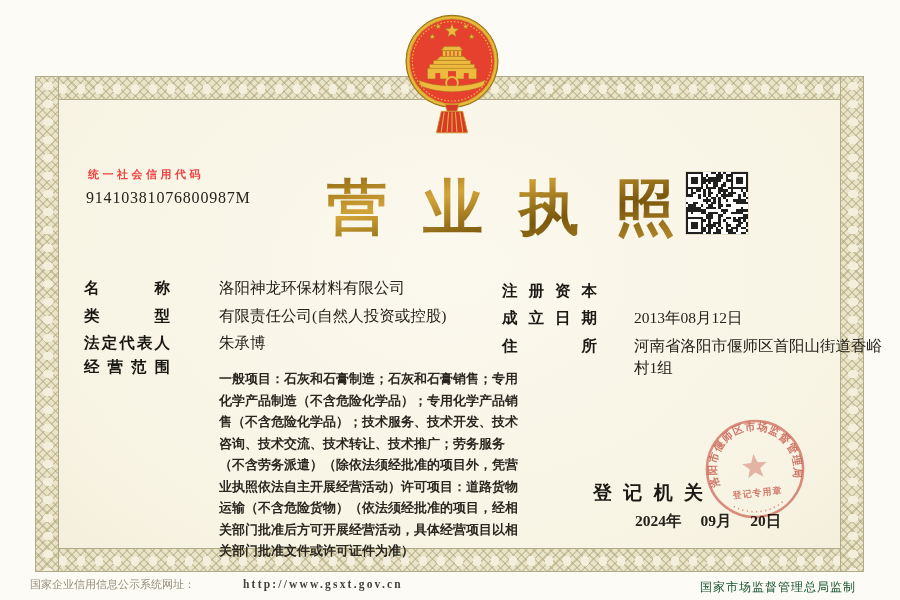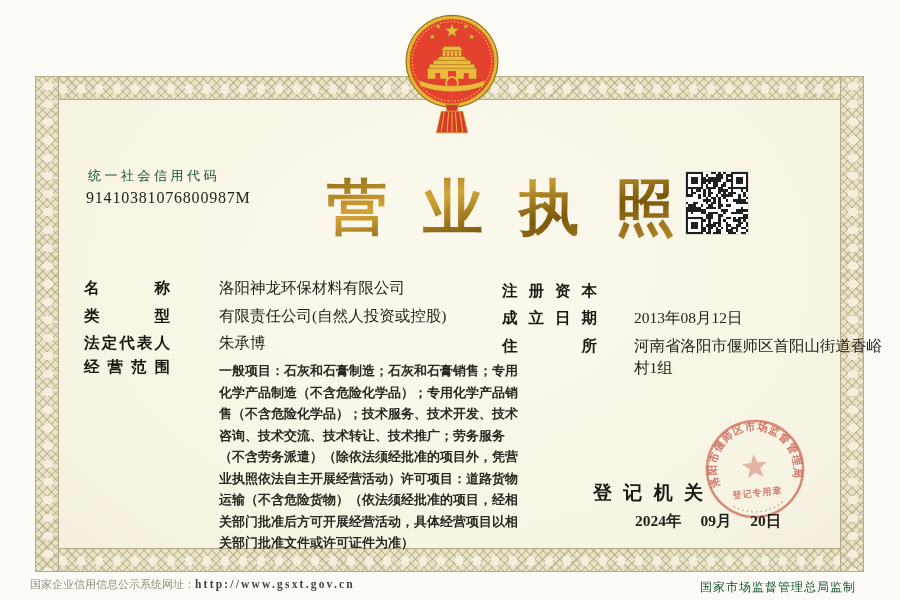--- a/index.html
+++ b/index.html
@@ -21,21 +21,21 @@
       repeating-linear-gradient(-45deg, rgba(168,158,112,.45) 0 1.5px, rgba(0,0,0,0) 1.5px 6px);
       background-size:24px 18px,auto,auto;}
   .band-top{left:35px;top:76px;width:829px;height:24px;}
   .band-bottom{left:35px;top:548px;width:829px;height:24px;}
   .band-left{left:35px;top:76px;width:24px;height:496px;}
   .band-right{left:840px;top:76px;width:24px;height:496px;}
 
   .emblem{position:absolute;left:403px;top:8px;width:98px;height:138px;z-index:6;}
 
   .credit-label{position:absolute;left:88px;top:167px;font-family:"Liberation Sans",sans-serif;
-      font-weight:400;font-size:13px;letter-spacing:3.5px;color:#14532d;}
+      font-weight:700;font-size:11px;letter-spacing:3.5px;color:#ef4444;}
   .credit-code{position:absolute;left:86px;top:189px;font-size:16px;letter-spacing:.8px;color:#25221c;}
 
   .title{position:absolute;left:252px;top:152px;width:430px;margin:16px;text-align:center;
       font-size:60px;font-weight:700;letter-spacing:36px;padding-left:36px;
       color:#9a7410;-webkit-text-fill-color:transparent;
       background:linear-gradient(168deg,#8a6410 8%,#d3a437 36%,#7a590d 62%,#b5892a 88%);
       -webkit-background-clip:text;background-clip:text;
       text-shadow:0 0 0 rgba(0,0,0,0);}
 
   .qr{position:absolute;left:686px;top:172px;width:62px;height:62px;background:#fff;
@@ -58,21 +58,21 @@
 
   .seal{position:absolute;left:698px;top:412px;width:114px;height:114px;
       transform:rotate(-6deg);opacity:.85;mix-blend-mode:multiply;z-index:5;}
   .seal-stroke{fill:none;stroke:rgba(203,84,72,.75);stroke-width:2.6;}
   .seal-fill{fill:rgba(206,95,83,.5);}
   .seal-text{fill:rgba(196,73,61,.85);font-size:10.5px;letter-spacing:1px;font-weight:700;}
   .seal-text2{fill:rgba(196,73,61,.8);font-size:9px;letter-spacing:1px;font-weight:700;}
   .seal-dots{fill:none;stroke:rgba(203,84,72,.7);stroke-width:1.6;stroke-dasharray:1.2,3.4;}
 
   .footer-left{position:absolute;left:30px;top:577px;font-size:11px;color:#938d7b;}
-  .footer-url{font-size:11.5px;font-weight:700;letter-spacing:2.2px;color:#45423a;}
+  .footer-url{font-size:11.5px;font-weight:700;letter-spacing:2.2px;color:#45423a;margin-left:48px;}
   .footer-right{position:absolute;left:700px;top:579px;font-size:12px;color:#14532d;letter-spacing:1px;}
 
   
   .em-ring{fill:#cda22b;stroke:#8f6d12;stroke-width:1;}
   .em-red{fill:#e6402f;}
   .em-gold{fill:#ecbb3e;stroke:#9c7718;stroke-width:.45;}
   .em-goldline{stroke:#ecbb3e;fill:none;}
   .em-redline{stroke:#cf3527;stroke-width:1;}
 </style>
 </head>
@@ -497,21 +497,21 @@
       <span>人</span>
     </span>
   <span class="fvalue" style="left:183px;top:332px;width:310px;">朱承博</span>
 
   <span class="flabel" style="left:84px;top:357px;width:86px;" data-justify="">
       <span>经</span>
       <span>营</span>
       <span>范</span>
       <span>围</span>
     </span>
-  <span class="fvalue scope-value" style="left:183px;top:360px;width:320px;">一般项目：石灰和石膏制造；石灰和石膏销售；专用
+  <span class="fvalue scope-value" style="left:183px;top:368px;width:320px;">一般项目：石灰和石膏制造；石灰和石膏销售；专用
 化学产品制造（不含危险化学品）；专用化学产品销
 售（不含危险化学品）；技术服务、技术开发、技术
 咨询、技术交流、技术转让、技术推广；劳务服务
 （不含劳务派遣）（除依法须经批准的项目外，凭营
 业执照依法自主开展经营活动）许可项目：道路货物
 运输（不含危险货物）（依法须经批准的项目，经相
 关部门批准后方可开展经营活动，具体经营项目以相
 关部门批准文件或许可证件为准）</span>
 
   <span class="flabel" style="left:502px;top:281px;width:95px;" data-justify="">

